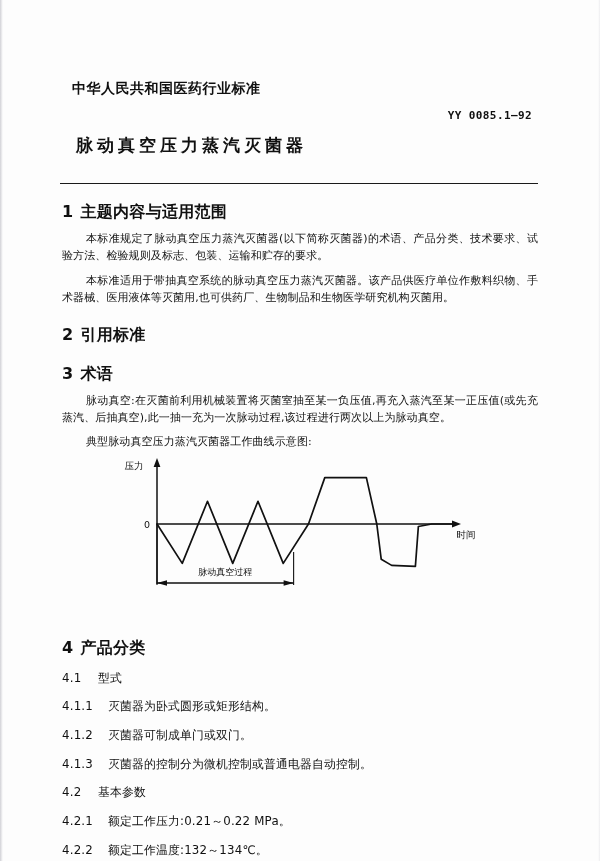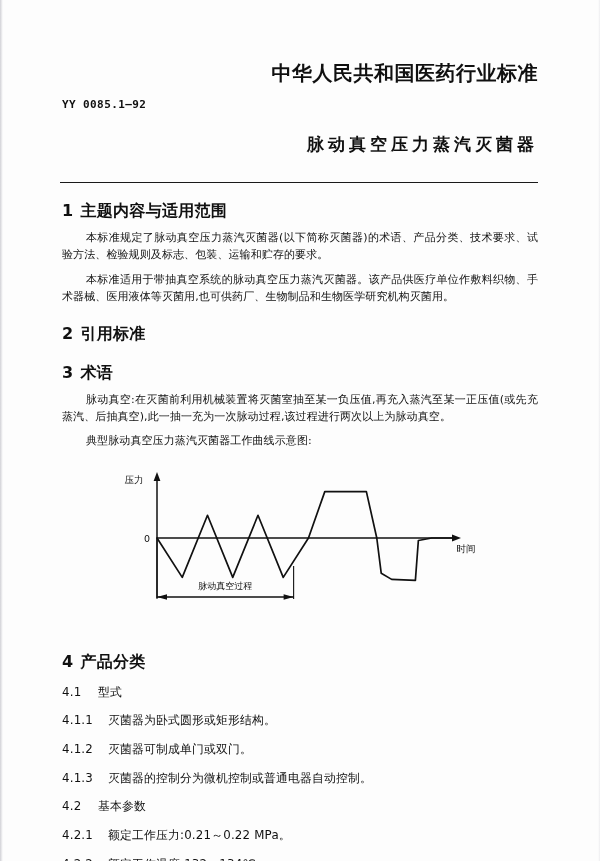--- a/index.html
+++ b/index.html
@@ -38,41 +38,42 @@
 
   .content {
     position: absolute;
     left: 62px;
     top: 0;
     width: 476px;
   }
 
   
   .hdr-org {
-    text-align: right;
-    font-size: 20px;
+    text-align: left;
+    font-size: 14px;
     font-weight: bold;
     letter-spacing: .5px;
-    margin-top: 60px;
+    margin-top: 80px;
     padding-left: 10px;
   }
   .hdr-no {
+    text-align: right;
     font-size: 11px;
     font-weight: bold;
     font-family: "DejaVu Sans Mono", "Liberation Mono", monospace;
     letter-spacing: .4px;
     margin-top: 11px;
     padding-right: 6px;
   }
   .hdr-title {
-    text-align: right;
+    text-align: left;
     font-size: 17px;
     font-weight: bold;
     letter-spacing: 4px;
-    margin-top: 22px;
+    margin-top: 12px;
     padding-left: 14px;
   }
   .rule-top {
     height: 0;
     border-top: 1.6px solid #1a1a1a;
     margin-top: 26px;
     width: 478px;
     margin-left: -2px;
   }
 
@@ -112,21 +113,21 @@
   }
   .clause .cnum {
     display: inline-block;
     min-width: 36px;
     font-family: "DejaVu Sans", sans-serif;
   }
   .clause.lvl3 .cnum { min-width: 46px; }
 
   
   .figure {
-    margin-top: 16px;
+    margin-top: 1px;
     height: 168px;
     position: relative;
   }
   .figure svg { display: block; }
 </style>
 </head>
 <body>
 
 <div class="page">
   <div class="scan-edge"></div>

